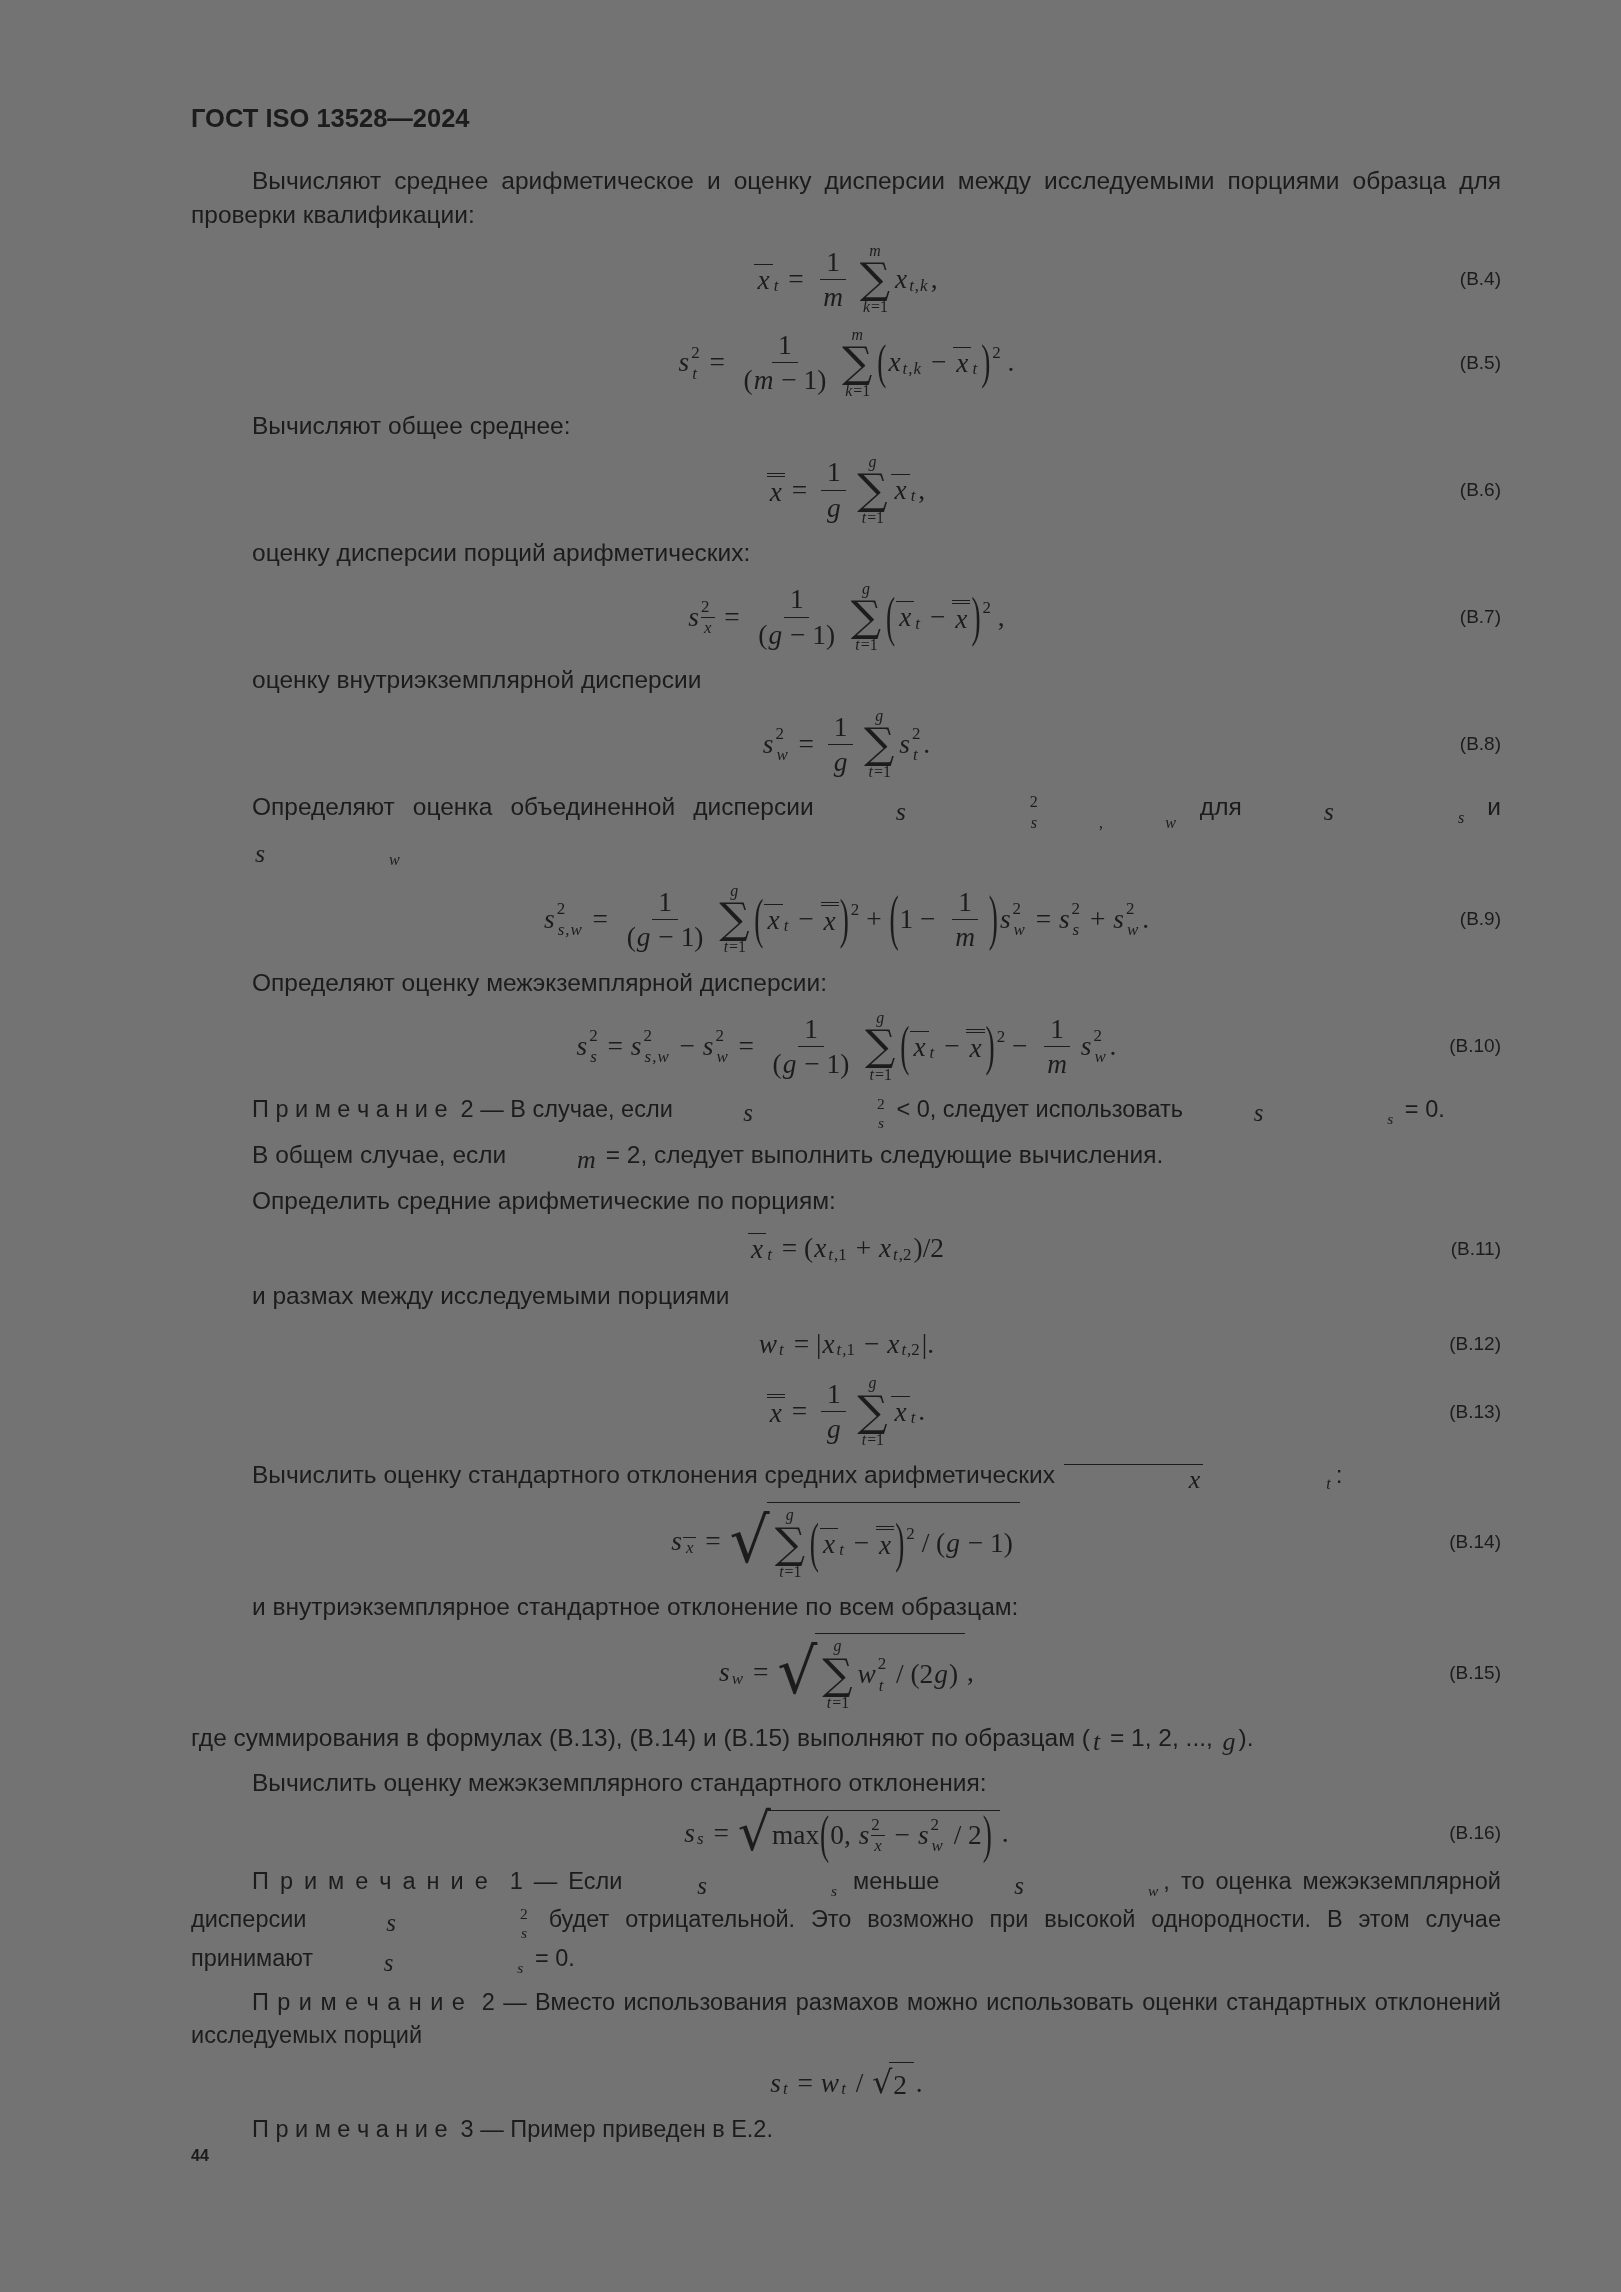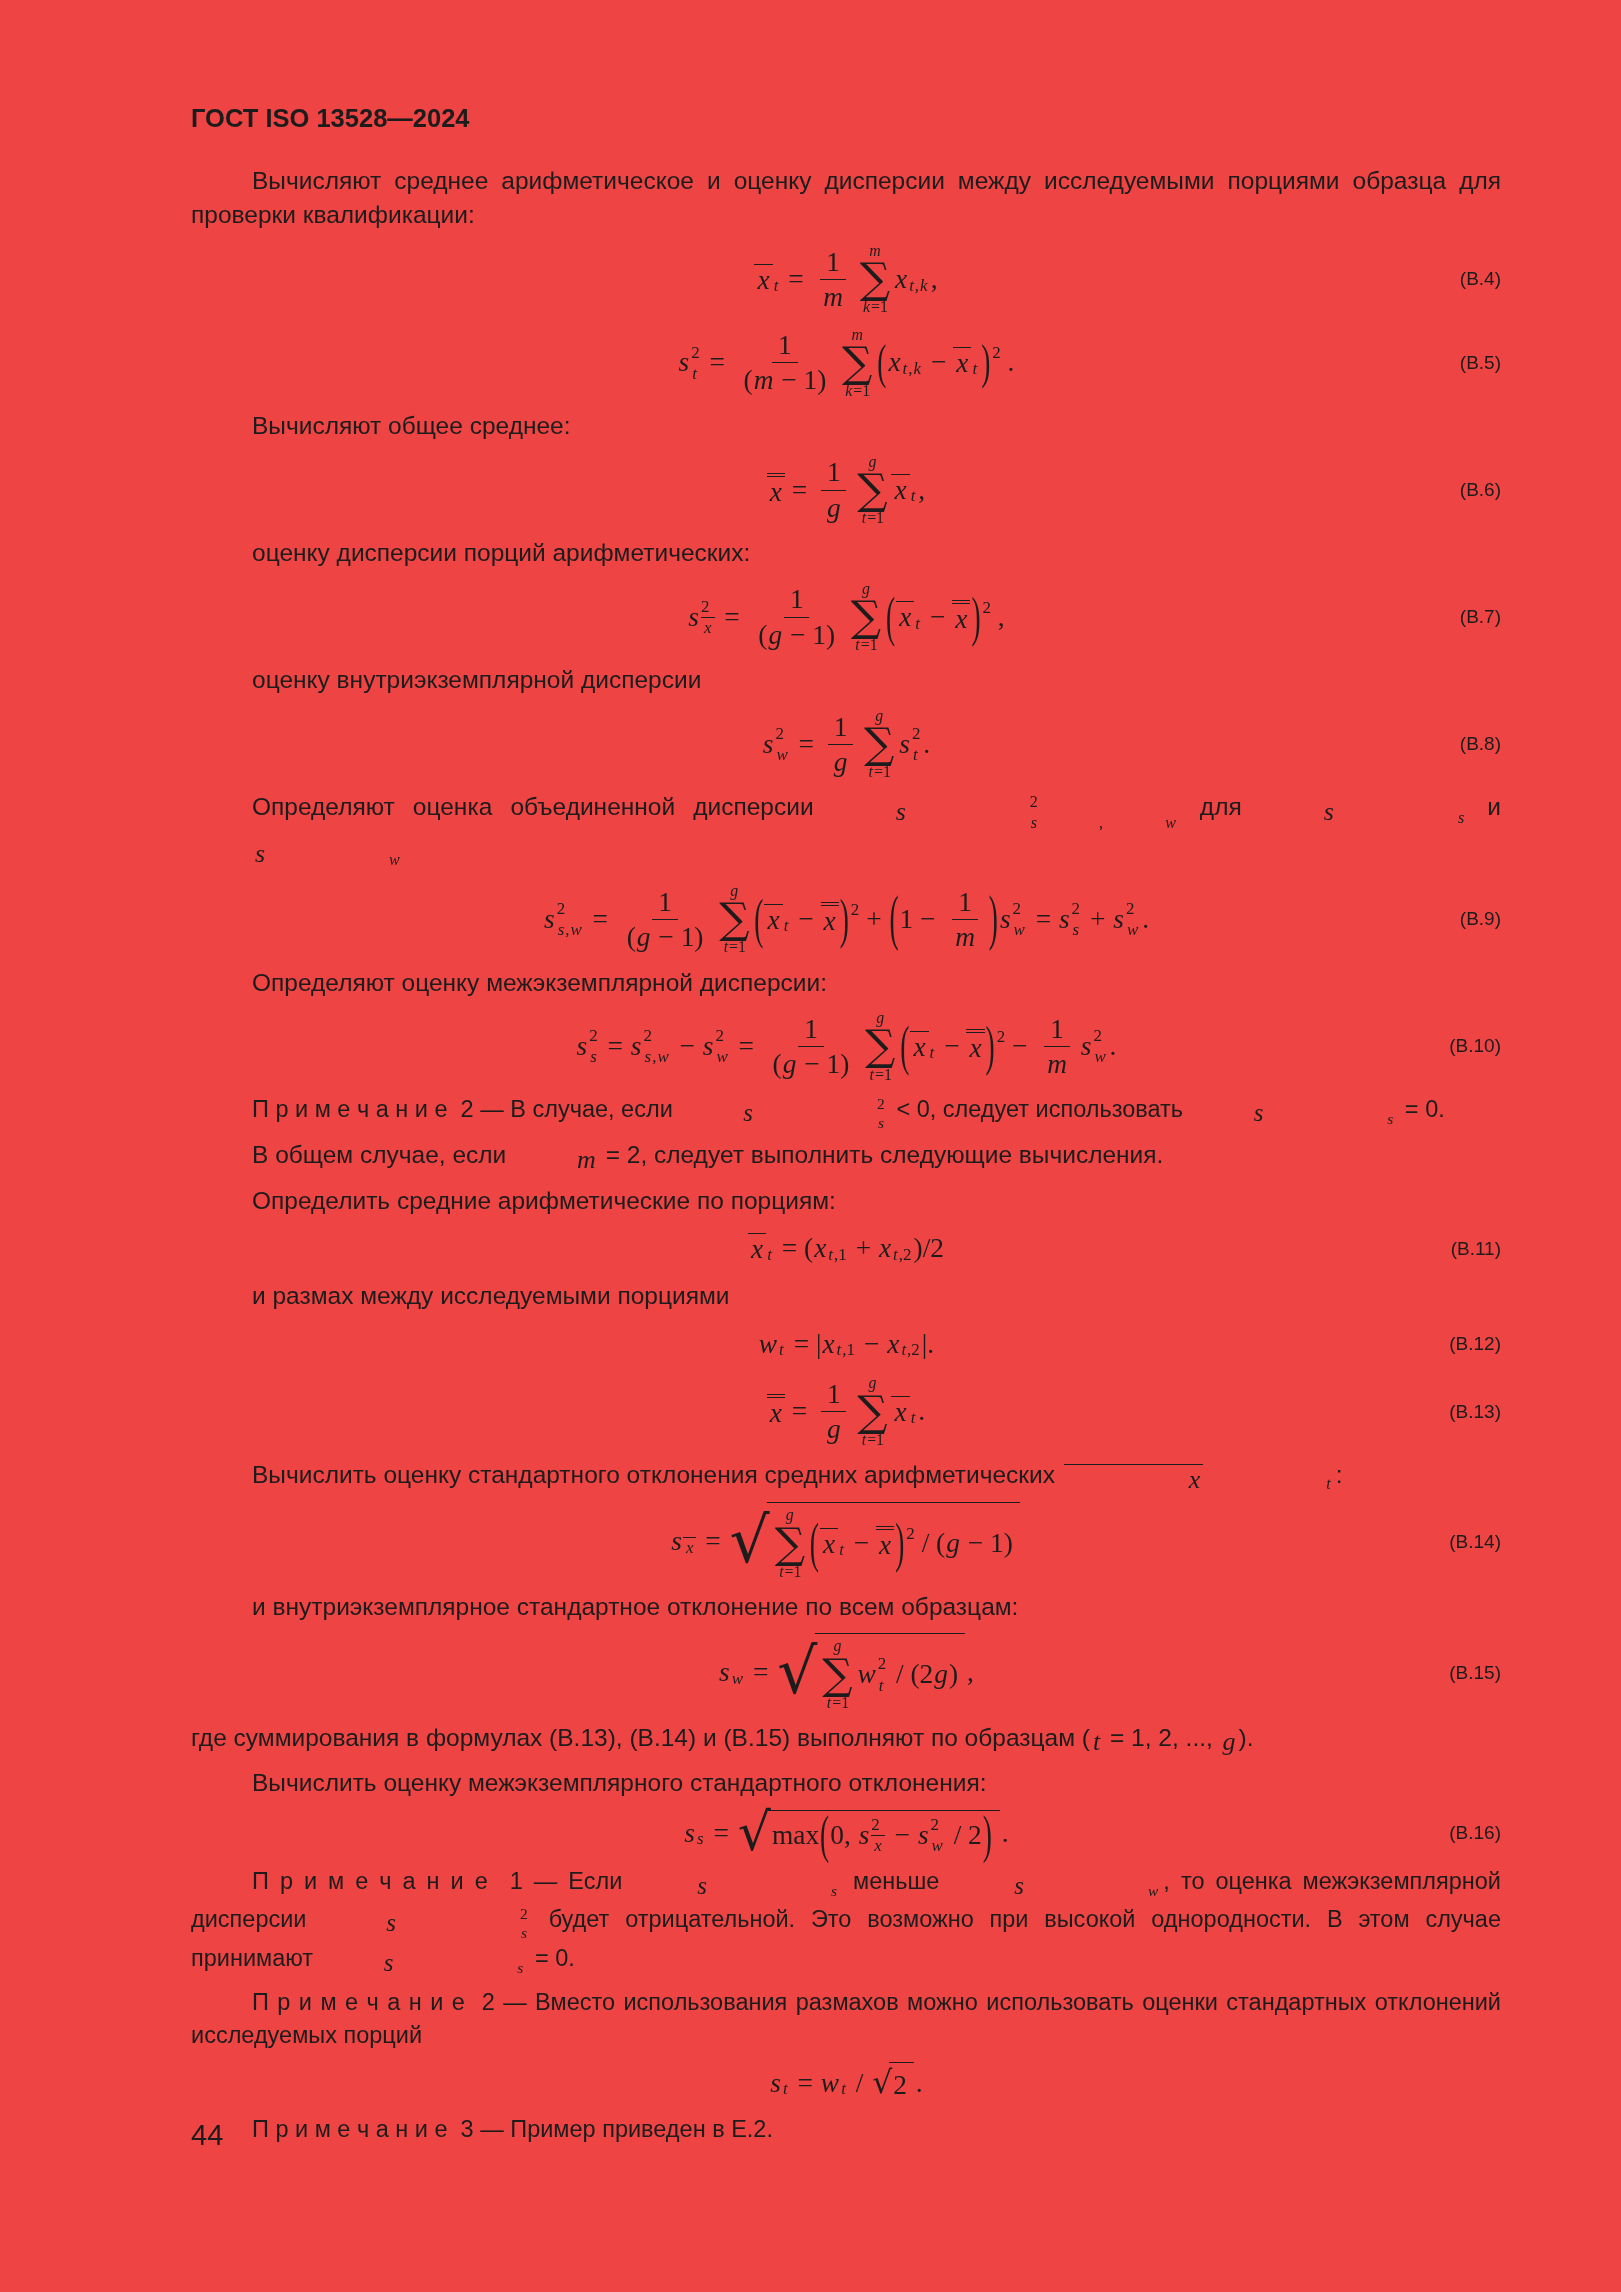--- a/index.html
+++ b/index.html
@@ -1,27 +1,27 @@
 <!DOCTYPE html>
 <html lang="ru"><head>
 <meta charset="utf-8">
 <title>ГОСТ ISO 13528—2024 — стр. 44</title>
 <style>
   html,body{margin:0;padding:0;background:#ffffff;}
   .page{
     width:1621px;min-height:2293px;box-sizing:border-box;position:relative;
-    background:#ef4444;color:#1c1c1c;
+    background:#737373;color:#1c1c1c;
     padding:100px 120px 69px 191px;
     font-family:"Liberation Sans",sans-serif;font-size:24.5px;line-height:1.42;
   }
   .doc-header{font-weight:bold;font-size:25.5px;margin-bottom:27.4px;}
   .para{text-align:justify;text-indent:61px;margin:5px 0;}
   .para.nofirst{text-indent:0;}
   .note{text-align:justify;text-indent:61px;margin:5.9px 0;font-size:23.5px;}
-  .page-num{position:absolute;left:191px;bottom:137px;font-size:29px;}
+  .page-num{position:absolute;left:191px;bottom:125px;font-size:16px;font-weight:bold;}
 
   
   .math{font-family:"Liberation Serif",serif;font-size:27.4px;display:inline-flex;align-items:center;font-style:normal;}
   .math.inline{font-size:1.06em;vertical-align:-0.18em;margin:0 2px;}
   .mrow{display:inline-flex;align-items:center;}
   .mt{white-space:pre;}
   .mi{font-style:italic;padding:0 1px;white-space:pre;}
   .msub{font-size:0.62em;position:relative;top:0.38em;margin-right:2px;}
   .msup{font-size:0.62em;position:relative;top:-0.55em;margin-left:1px;}
   .mss{display:inline-flex;flex-direction:column;align-items:flex-start;font-size:0.62em;line-height:1.25;margin:0 2.9px 0 1px;}

